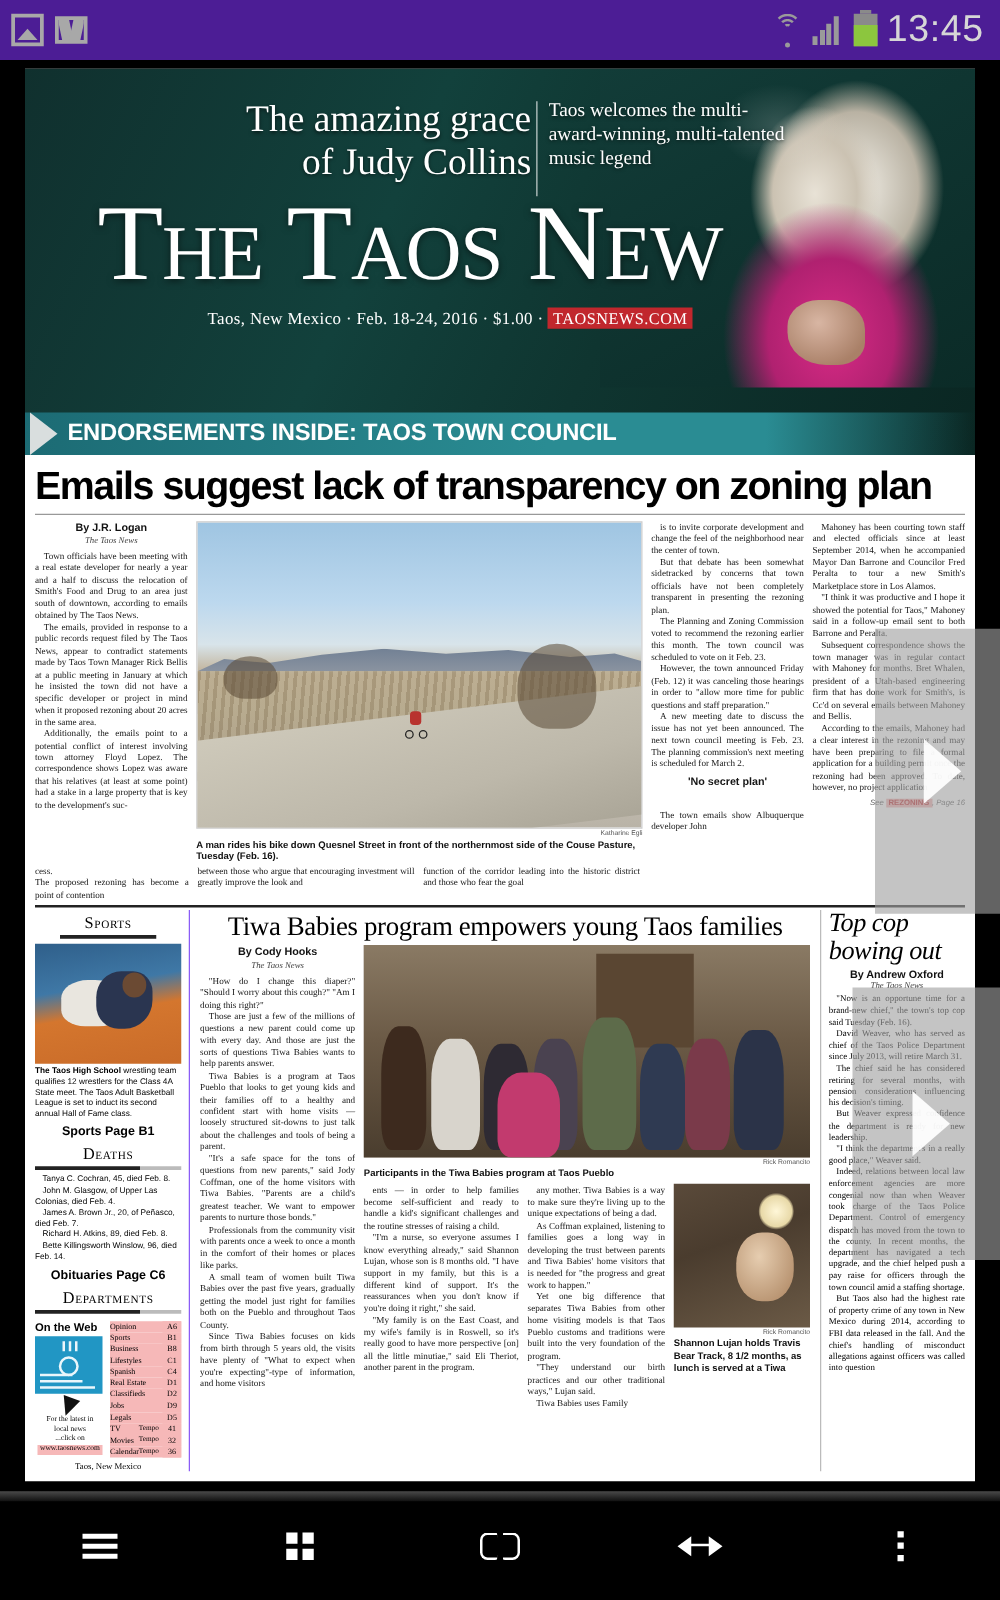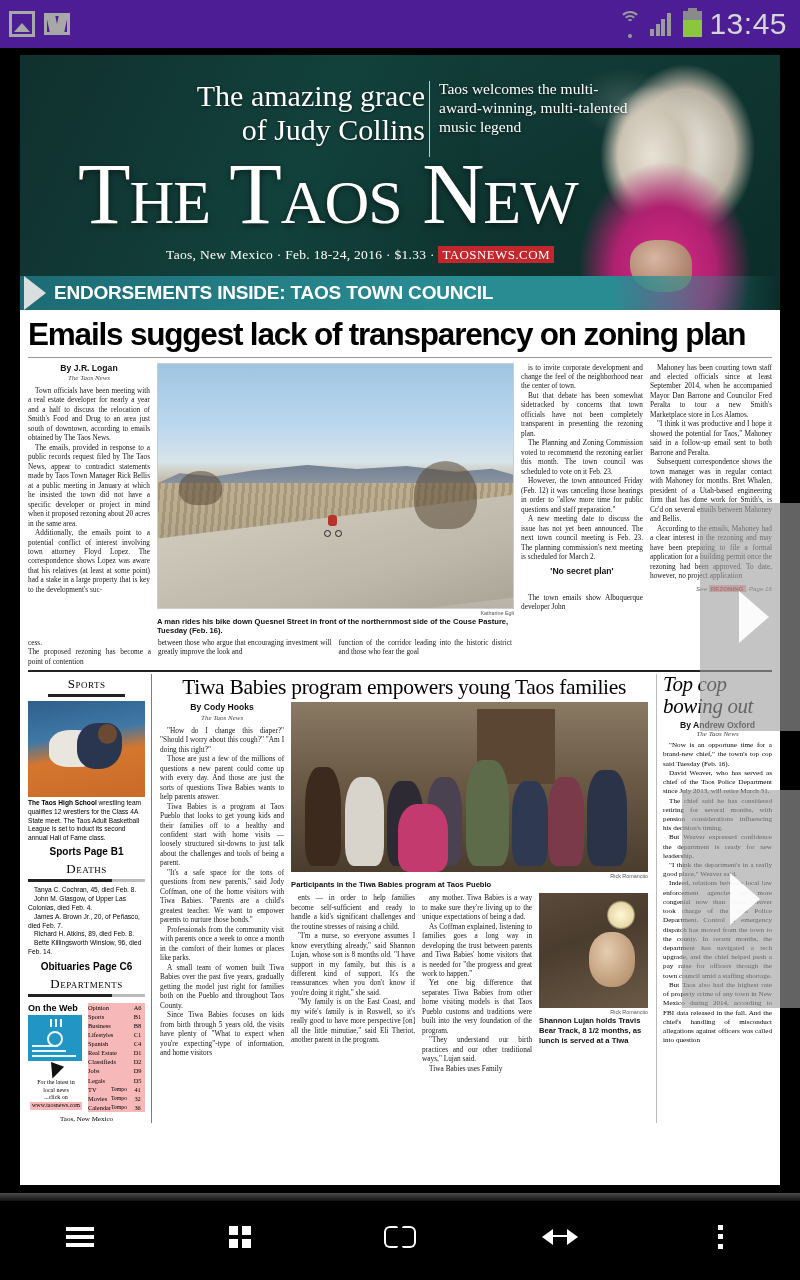--- a/index.html
+++ b/index.html
@@ -34,21 +34,21 @@
   .ic-signal s { display:block; width:4px; background:#9a9a9a; text-decoration:none; }
   .ic-battery { width:19px; height:26px; border:0; position:relative; background:#8a8a8a; }
   .ic-battery:before { content:""; position:absolute; top:-3px; left:5px; width:9px; height:3px; background:#8a8a8a; }
   .ic-battery:after { content:""; position:absolute; left:0; bottom:0; width:19px; height:17px; background:#8cc63e; }
 
   
   .viewer { position:absolute; top:48px; left:0; width:800px; height:1145px; background:#000; overflow:hidden; }
   .newspaper { position:absolute; top:7px; left:20px; width:760px; height:1130px; background:#fff; }
 
   
-  .masthead { position:relative; width:760px; height:255px; overflow:hidden;
+  .masthead { position:relative; width:760px; height:309px; overflow:hidden;
               background:linear-gradient(115deg,#10302e 0%,#12413c 38%,#0f3530 62%,#0a2622 100%); }
   .mh-portrait { position:absolute; right:0; top:0; width:300px; height:255px;
       background:
         radial-gradient(ellipse 70px 48px at 143px 46px, rgba(255,255,255,.16), transparent 70%),
         radial-gradient(ellipse 120px 150px at 185px 215px, #d92b86 0%, #b02170 42%, transparent 72%),
         radial-gradient(ellipse 70px 95px at 172px 100px, #e8e2d6 0%, #cbc2b2 48%, transparent 74%),
         radial-gradient(ellipse 90px 110px at 205px 95px, #f2efe7 0%, #b9b2a3 55%, transparent 78%),
         linear-gradient(150deg,#123c38,#0b2b27); }
   .mh-portrait .hand { position:absolute; left:150px; bottom:18px; width:62px; height:52px; border-radius:40% 45% 35% 50%;
         background:radial-gradient(ellipse at 40% 35%, #d9c2a6, #a78866 75%); opacity:.92; }
@@ -242,21 +242,21 @@
       <div class="mh-title">
         <span>T</span><span class="sc">HE</span>
         <span>T</span><span class="sc">AOS</span>
         <span>N</span><span class="sc">EW</span>
       </div>
       <div class="mh-dateline">
         <span>Taos, New Mexico</span>
         <span>·</span>
         <span>Feb. 18-24, 2016</span>
         <span>·</span>
-        <span>$1.33</span>
+        <span>$1.00</span>
         <span>·</span>
         <span class="web">TAOSNEWS.COM</span>
       </div>
       <div class="mh-banner">
         <span class="arrow"></span>
         <span class="btxt">ENDORSEMENTS INSIDE: TAOS TOWN COUNCIL</span>
       </div>
     </div>
 
     <div class="mainhead">Emails suggest lack of transparency on zoning plan</div>

